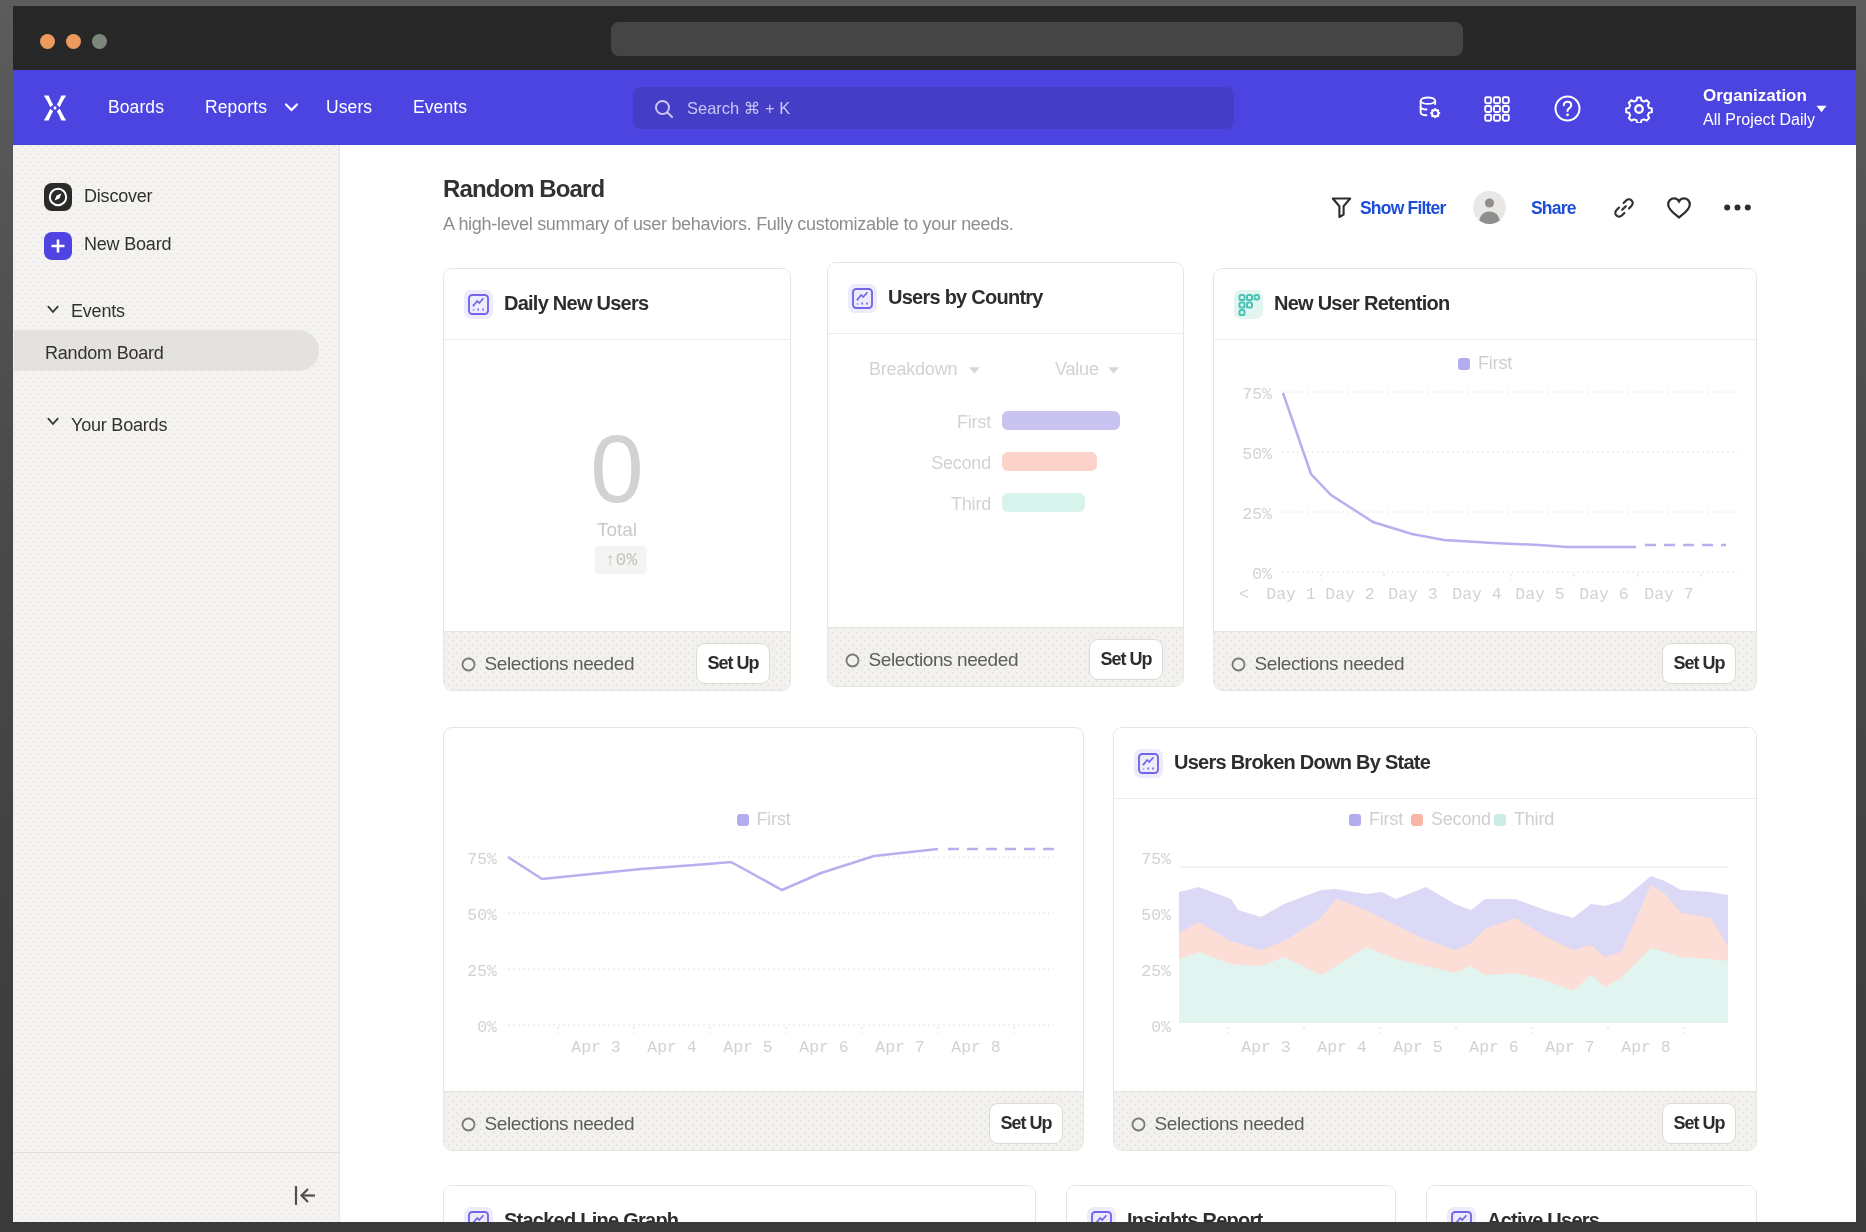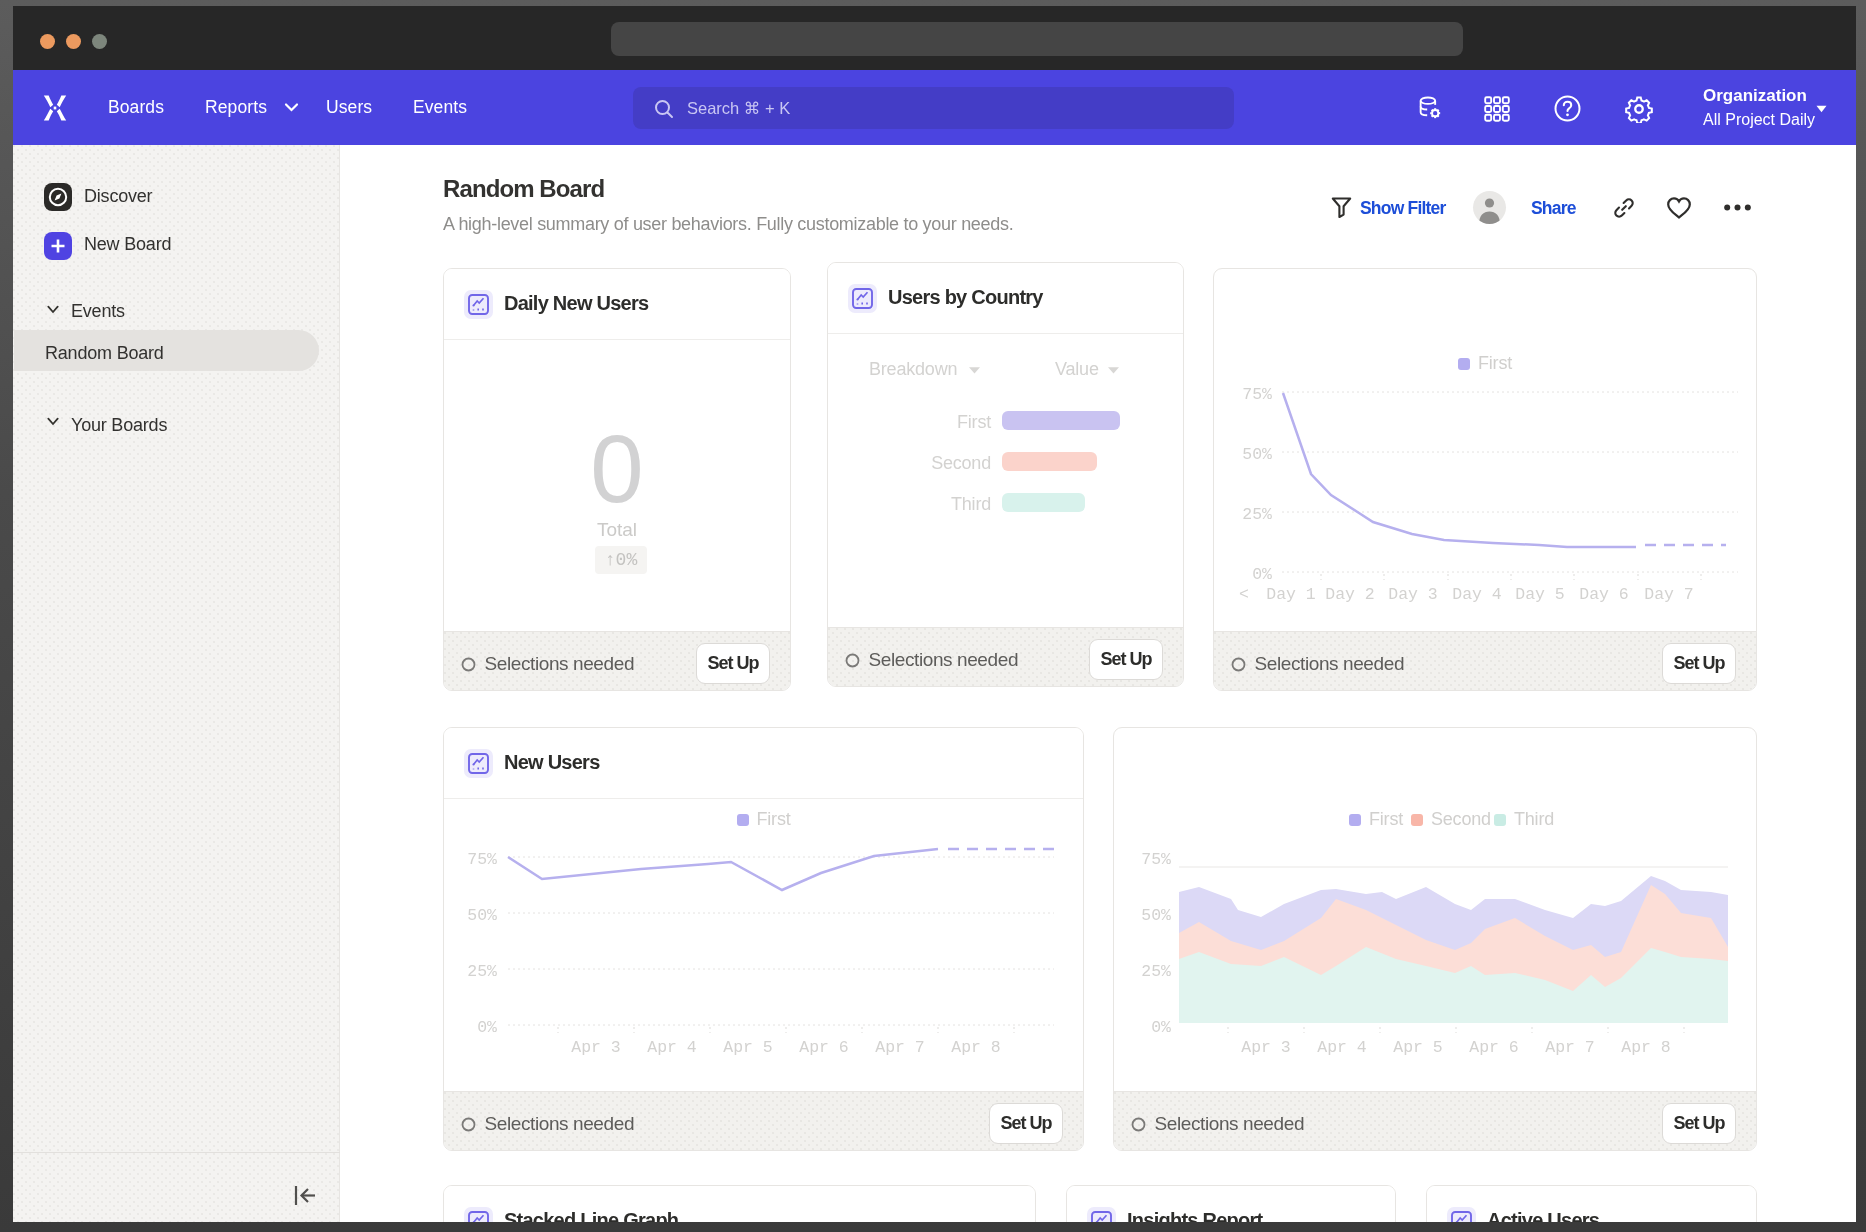--- a/index.html
+++ b/index.html
@@ -276,20 +276,33 @@
         <div class="cfoot dots">
           <svg style="position:absolute; left:17px; top:25px;" width="15" height="15" viewBox="0 0 15 15">
             <circle cx="7.5" cy="7.5" r="6" stroke="#7b7a78" stroke-width="1.8" fill="none"></circle>
           </svg>
           <div class="ftext">Selections needed</div>
           <div class="setup">Set Up</div>
         </div>
       </div>
 
       <div class="card" style="left:873px; top:123px; width:544px; height:423px;">
+        <div class="chead">
+          <div class="cicon teal">
+            <svg width="29" height="29" viewBox="0 0 29 29" fill="none" stroke="#49c4b4" stroke-width="2">
+              <rect x="5.5" y="5" width="5" height="5" rx="1.6"></rect>
+              <rect x="13" y="5" width="5" height="5" rx="1.6"></rect>
+              <rect x="20.5" y="5" width="4.4" height="4.4" rx="1.5"></rect>
+              <rect x="5.5" y="12.5" width="5" height="5" rx="1.6"></rect>
+              <rect x="13" y="12.5" width="5" height="5" rx="1.6"></rect>
+              <rect x="5.5" y="20" width="5" height="5" rx="1.6"></rect>
+            </svg>
+          </div>
+          <div class="ctitle">New User Retention</div>
+        </div>
         <div class="cbody">
           <div class="legend" style="left:0; right:0; top:14px; text-align:center;"><span class="lsq" style="background:#b3adf0;"></span>First</div>
           <svg style="position:absolute; left:0; top:0;" width="544" height="293" viewBox="0 0 544 293">
             <g stroke="#e4e2e0" stroke-width="1" stroke-dasharray="2 3">
               <path d="M68,52 H524"></path>
                 <path d="M68,112 H524"></path>
                 <path d="M68,172 H524"></path>
                 <path d="M68,232 H524"></path>
             </g>
             <g font-family="Liberation Mono, monospace" font-size="16.5" fill="#d3d2d0" text-anchor="end">
@@ -324,35 +337,20 @@
         <div class="cfoot dots">
           <svg style="position:absolute; left:17px; top:25px;" width="15" height="15" viewBox="0 0 15 15">
             <circle cx="7.5" cy="7.5" r="6" stroke="#7b7a78" stroke-width="1.8" fill="none"></circle>
           </svg>
           <div class="ftext">Selections needed</div>
           <div class="setup">Set Up</div>
         </div>
       </div>
 
       <div class="card" style="left:103px; top:582px; width:641px; height:424px;">
-        <div class="chead">
-          <div class="cicon">
-            <svg width="29" height="29" viewBox="0 0 29 29" fill="none" stroke="#7166e8" stroke-width="1.9">
-              <rect x="5" y="5" width="19" height="19" rx="3.2"></rect>
-              <path d="M9.5,15.5 L13.2,11 L15.2,13 L19.5,8.3" stroke-width="1.7"></path>
-              <circle cx="9.5" cy="15.5" r="1.1" fill="#7166e8" stroke="none"></circle>
-              <g stroke-width="1.6">
-                  <path d="M9.5,19.6 L9.5,20.4"></path>
-                  <path d="M14.2,18.6 L14.2,20.4"></path>
-                  <path d="M19,18.6 L19,20.4"></path>
-                </g>
-            </svg>
-          </div>
-          <div class="ctitle">New Users</div>
-        </div>
         <div class="cbody">
           <div class="legend" style="left:0; right:0; top:11px; text-align:center;"><span class="lsq" style="background:#b3adf0;"></span>First</div>
           <svg style="position:absolute; left:0; top:0;" width="641" height="294" viewBox="0 0 641 294">
             <g stroke="#e4e2e0" stroke-width="1" stroke-dasharray="2 3">
               <path d="M64,58 H610"></path>
                 <path d="M64,114 H610"></path>
                 <path d="M64,170 H610"></path>
                 <path d="M64,226 H610"></path>
             </g>
             <g font-family="Liberation Mono, monospace" font-size="16.5" fill="#d3d2d0" text-anchor="end">
@@ -385,20 +383,35 @@
         <div class="cfoot dots">
           <svg style="position:absolute; left:17px; top:25px;" width="15" height="15" viewBox="0 0 15 15">
             <circle cx="7.5" cy="7.5" r="6" stroke="#7b7a78" stroke-width="1.8" fill="none"></circle>
           </svg>
           <div class="ftext">Selections needed</div>
           <div class="setup">Set Up</div>
         </div>
       </div>
 
       <div class="card" style="left:773px; top:582px; width:644px; height:424px;">
+        <div class="chead">
+          <div class="cicon">
+            <svg width="29" height="29" viewBox="0 0 29 29" fill="none" stroke="#7166e8" stroke-width="1.9">
+              <rect x="5" y="5" width="19" height="19" rx="3.2"></rect>
+              <path d="M9.5,15.5 L13.2,11 L15.2,13 L19.5,8.3" stroke-width="1.7"></path>
+              <circle cx="9.5" cy="15.5" r="1.1" fill="#7166e8" stroke="none"></circle>
+              <g stroke-width="1.6">
+                  <path d="M9.5,19.6 L9.5,20.4"></path>
+                  <path d="M14.2,18.6 L14.2,20.4"></path>
+                  <path d="M19,18.6 L19,20.4"></path>
+                </g>
+            </svg>
+          </div>
+          <div class="ctitle">Users Broken Down By State</div>
+        </div>
         <div class="cbody">
           <div class="legend" style="left:235px; top:11px;"><span class="lsq" style="background:#b3adf0;"></span>First</div>
           <div class="legend" style="left:297px; top:11px;"><span class="lsq" style="background:#f8b6a8;"></span>Second</div>
           <div class="legend" style="left:380px; top:11px;"><span class="lsq" style="background:#c9ece4;"></span>Third</div>
           <svg style="position:absolute; left:0; top:0;" width="644" height="294" viewBox="0 0 644 294">
             <g font-family="Liberation Mono, monospace" font-size="16.5" fill="#d3d2d0" text-anchor="end">
               <text x="57" y="65">75%</text>
                 <text x="57" y="121">50%</text>
                 <text x="57" y="177">25%</text>
                 <text x="57" y="233">0%</text>

